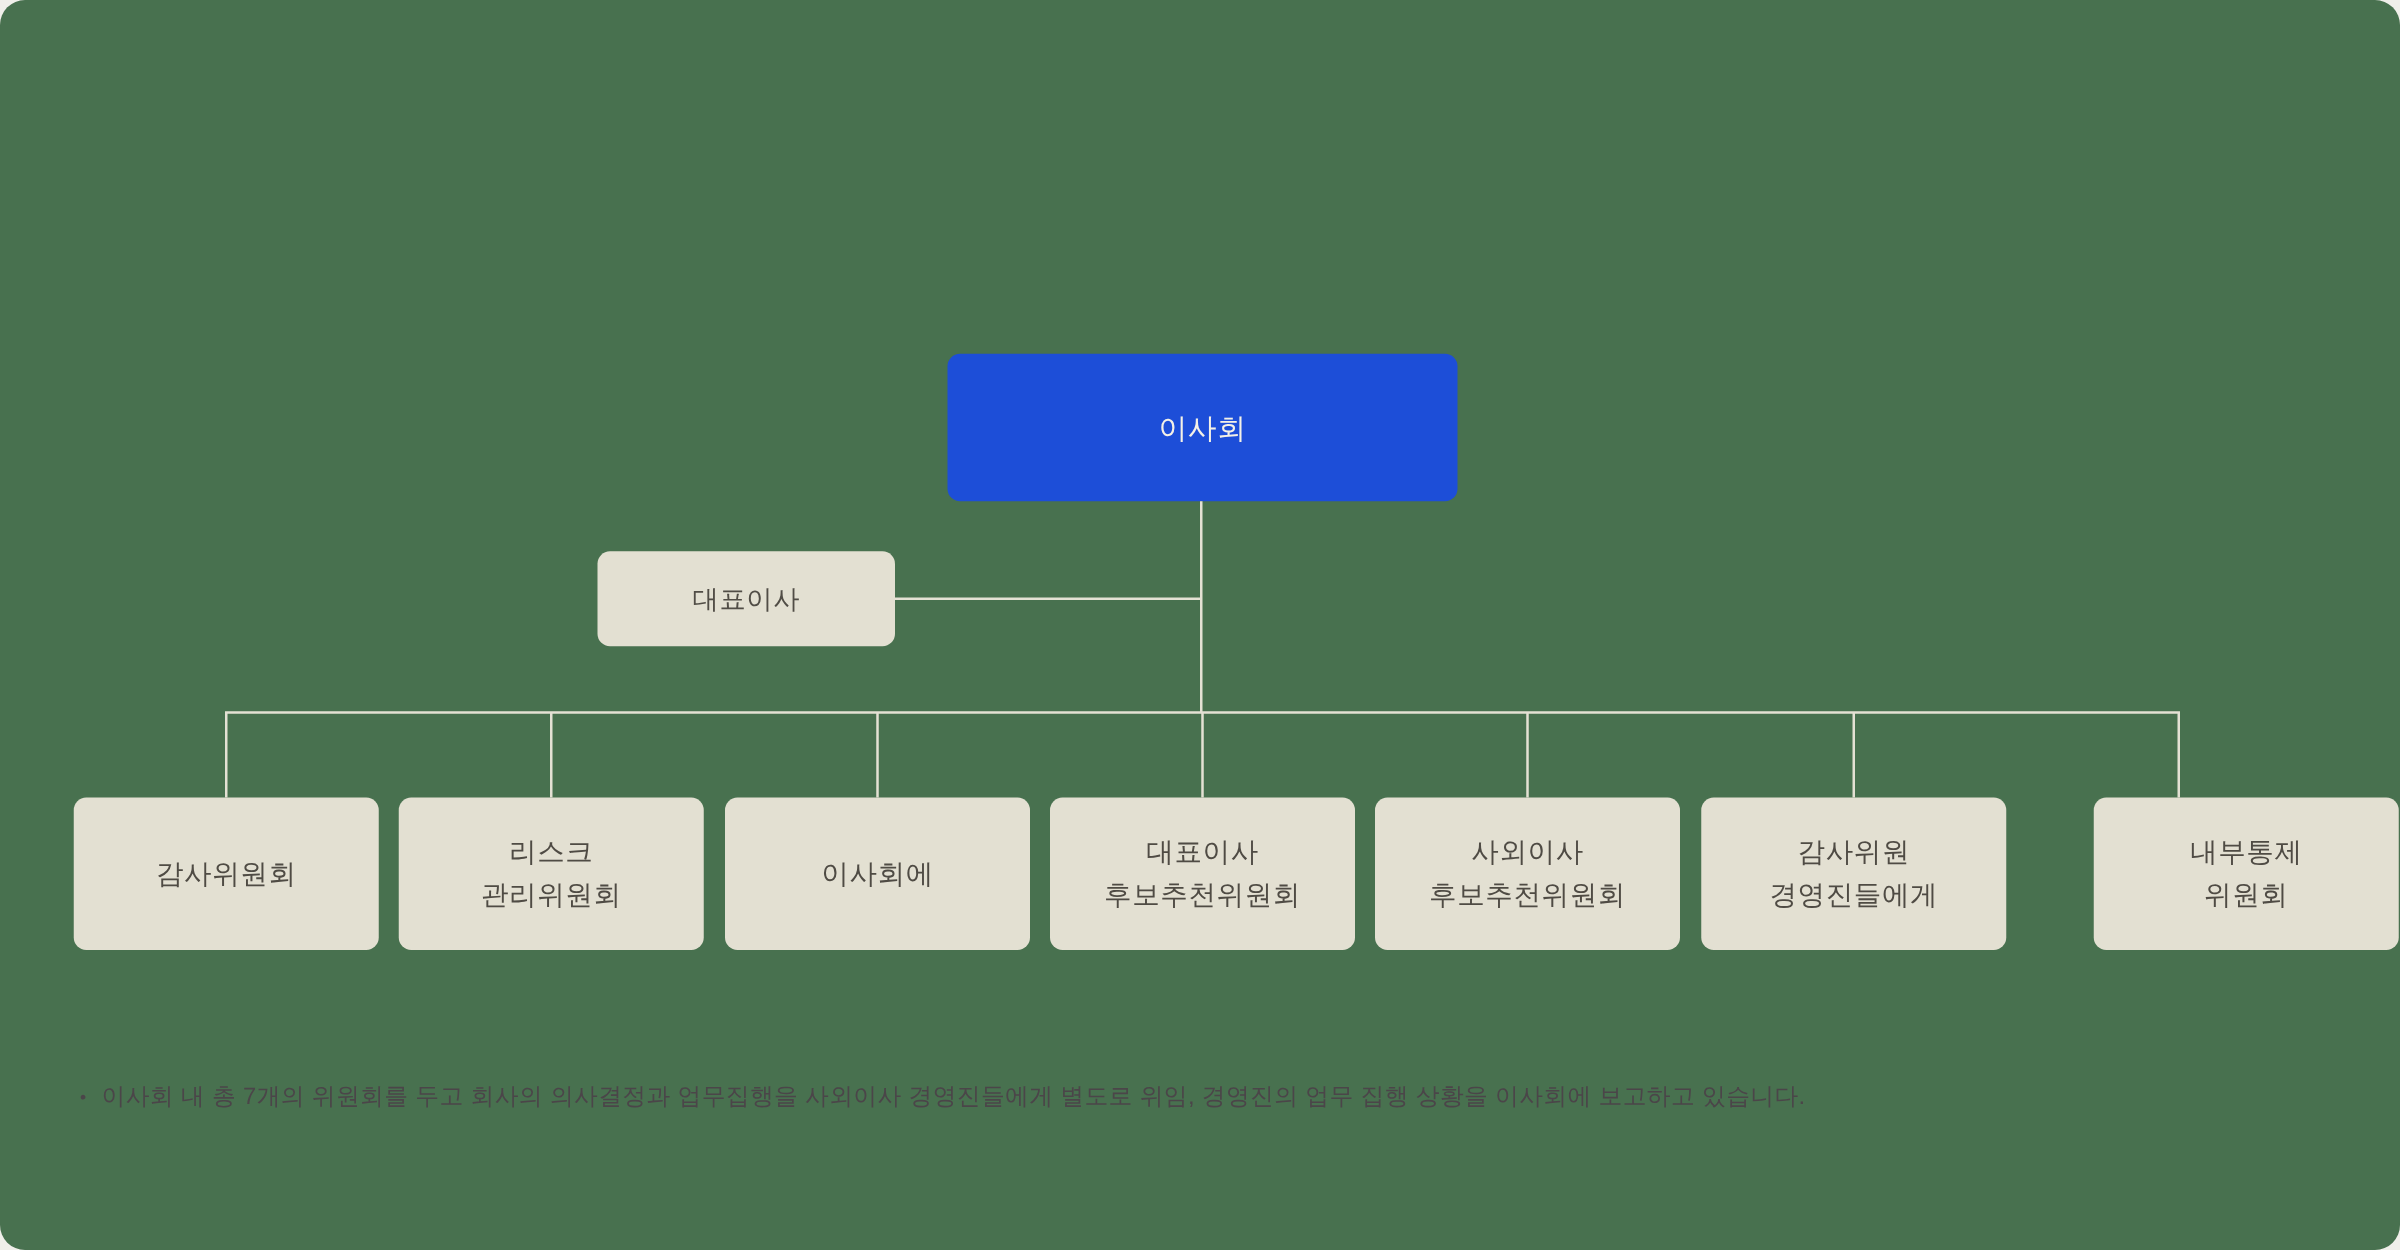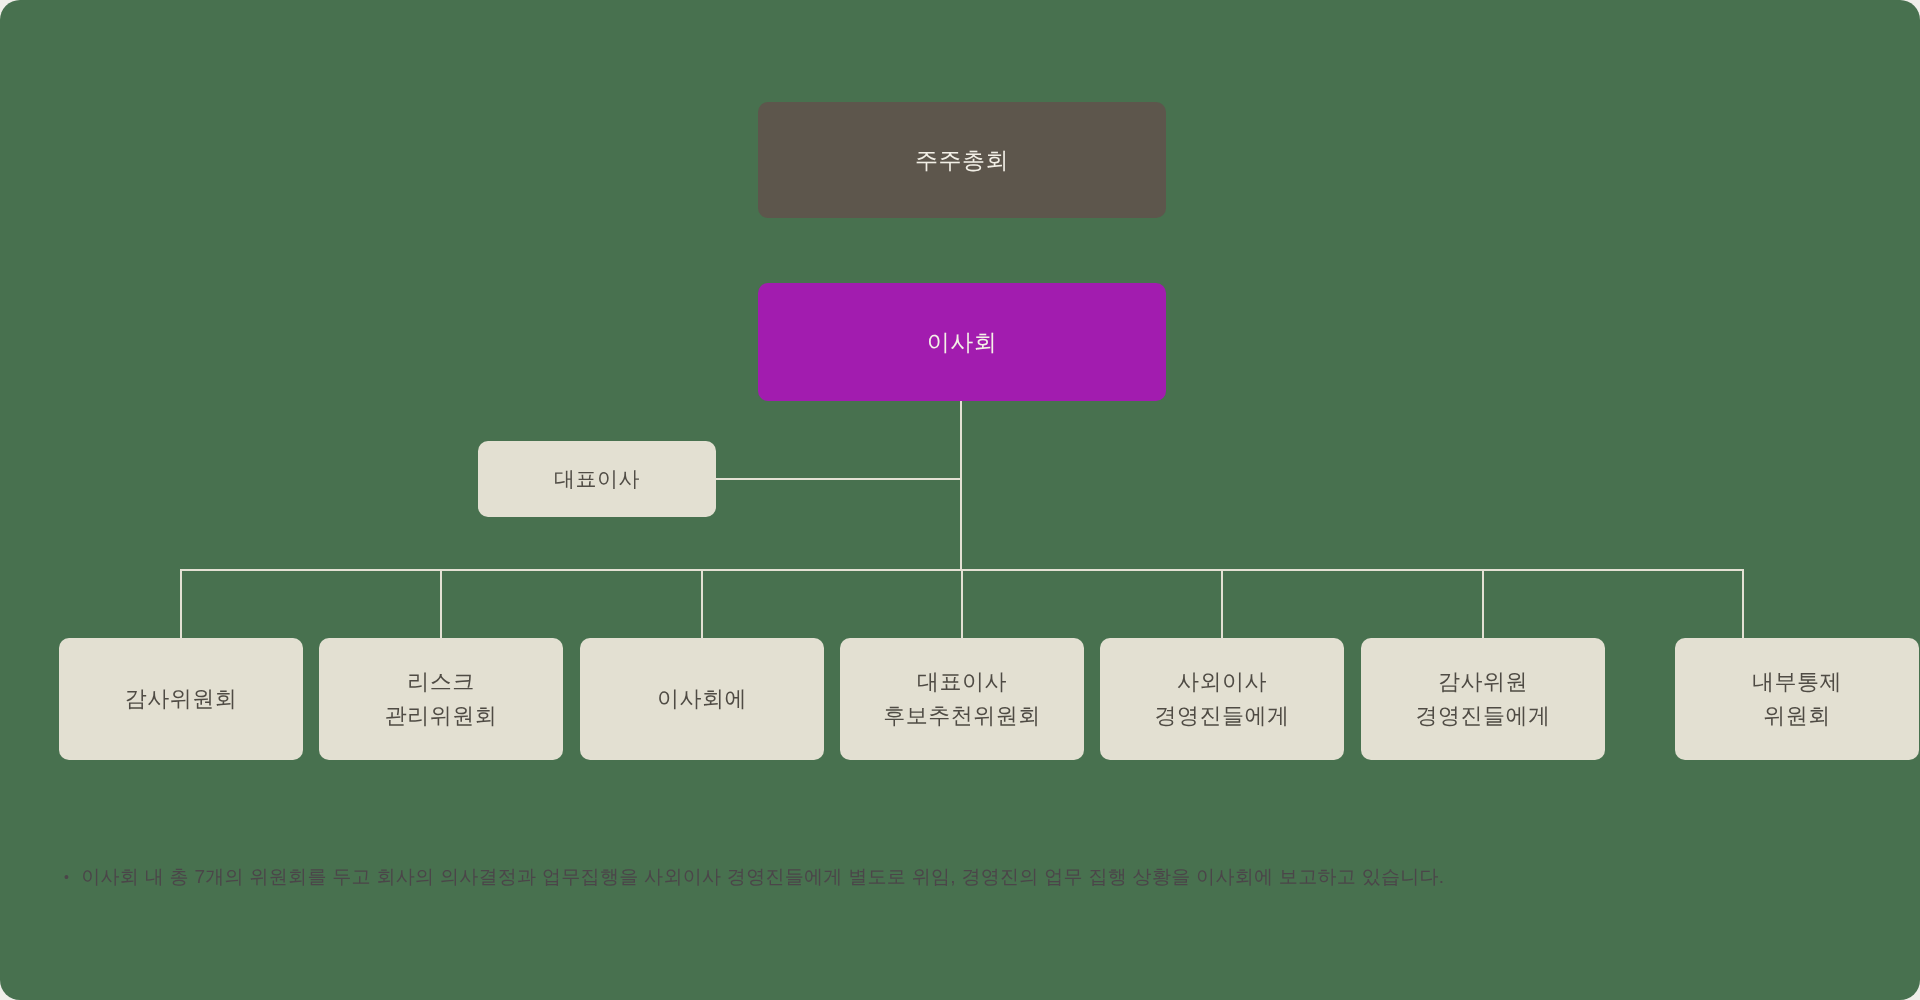--- a/index.html
+++ b/index.html
@@ -33,21 +33,21 @@
   .node-root {
     left: 758px; top: 102px;
     width: 408px; height: 116px;
     background: #5D564C;
     color: #F2EFE6;
     font-size: 23px;
   }
   .node-board {
     left: 758px; top: 283px;
     width: 408px; height: 118px;
-    background: #a21caf;
+    background: #1d4ed8;
     color: #F4F1E7;
     font-size: 23px;
   }
   .node-ceo {
     left: 478px; top: 441px;
     width: 238px; height: 76px;
     background: #E3E0D2;
     color: #514D46;
     font-size: 21px;
   }
@@ -80,23 +80,20 @@
     font-size: 14px;
     margin-right: 12px;
   }
 </style>
 </head>
 <body>
 
 <div class="stage">
   <div class="card">
 
-    <div class="node node-root">
-      <span>주주총회</span>
-    </div>
 
     <div class="node node-board">
       <span>이사회</span>
     </div>
 
     <div class="node node-ceo">
       <span>대표이사</span>
     </div>
 
     <div class="line line-board-down"></div>
@@ -119,21 +116,21 @@
     </div>
     <div class="node node-committee" style="left:580px">
       <span>이사회에</span>
     </div>
     <div class="node node-committee" style="left:840px">
       <span>대표이사
 후보추천위원회</span>
     </div>
     <div class="node node-committee" style="left:1100px">
       <span>사외이사
-경영진들에게</span>
+후보추천위원회</span>
     </div>
     <div class="node node-committee" style="left:1361px">
       <span>감사위원
 경영진들에게</span>
     </div>
     <div class="node node-committee" style="left:1675px">
       <span>내부통제
 위원회</span>
     </div>
 

